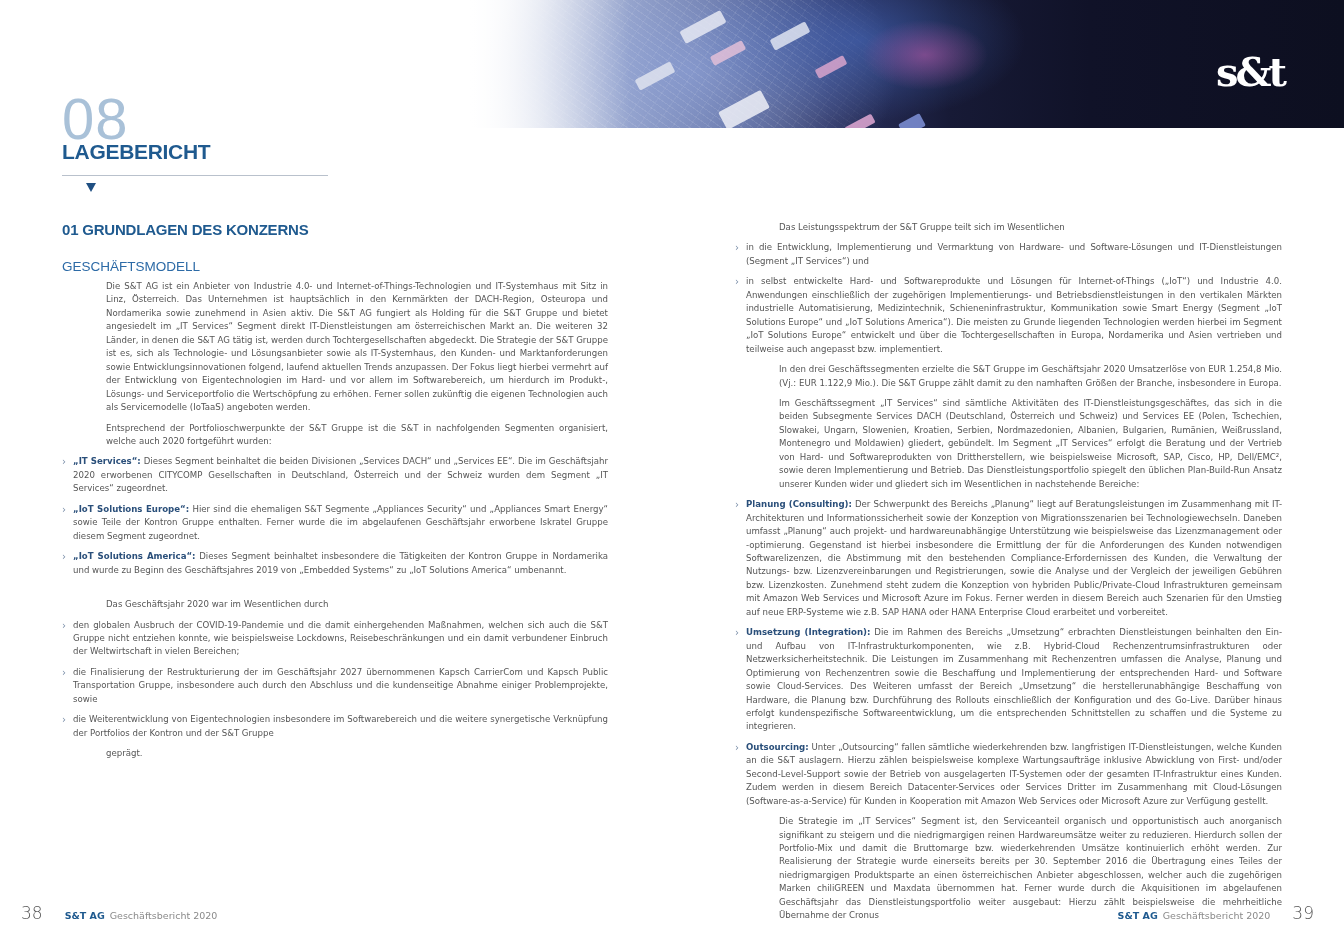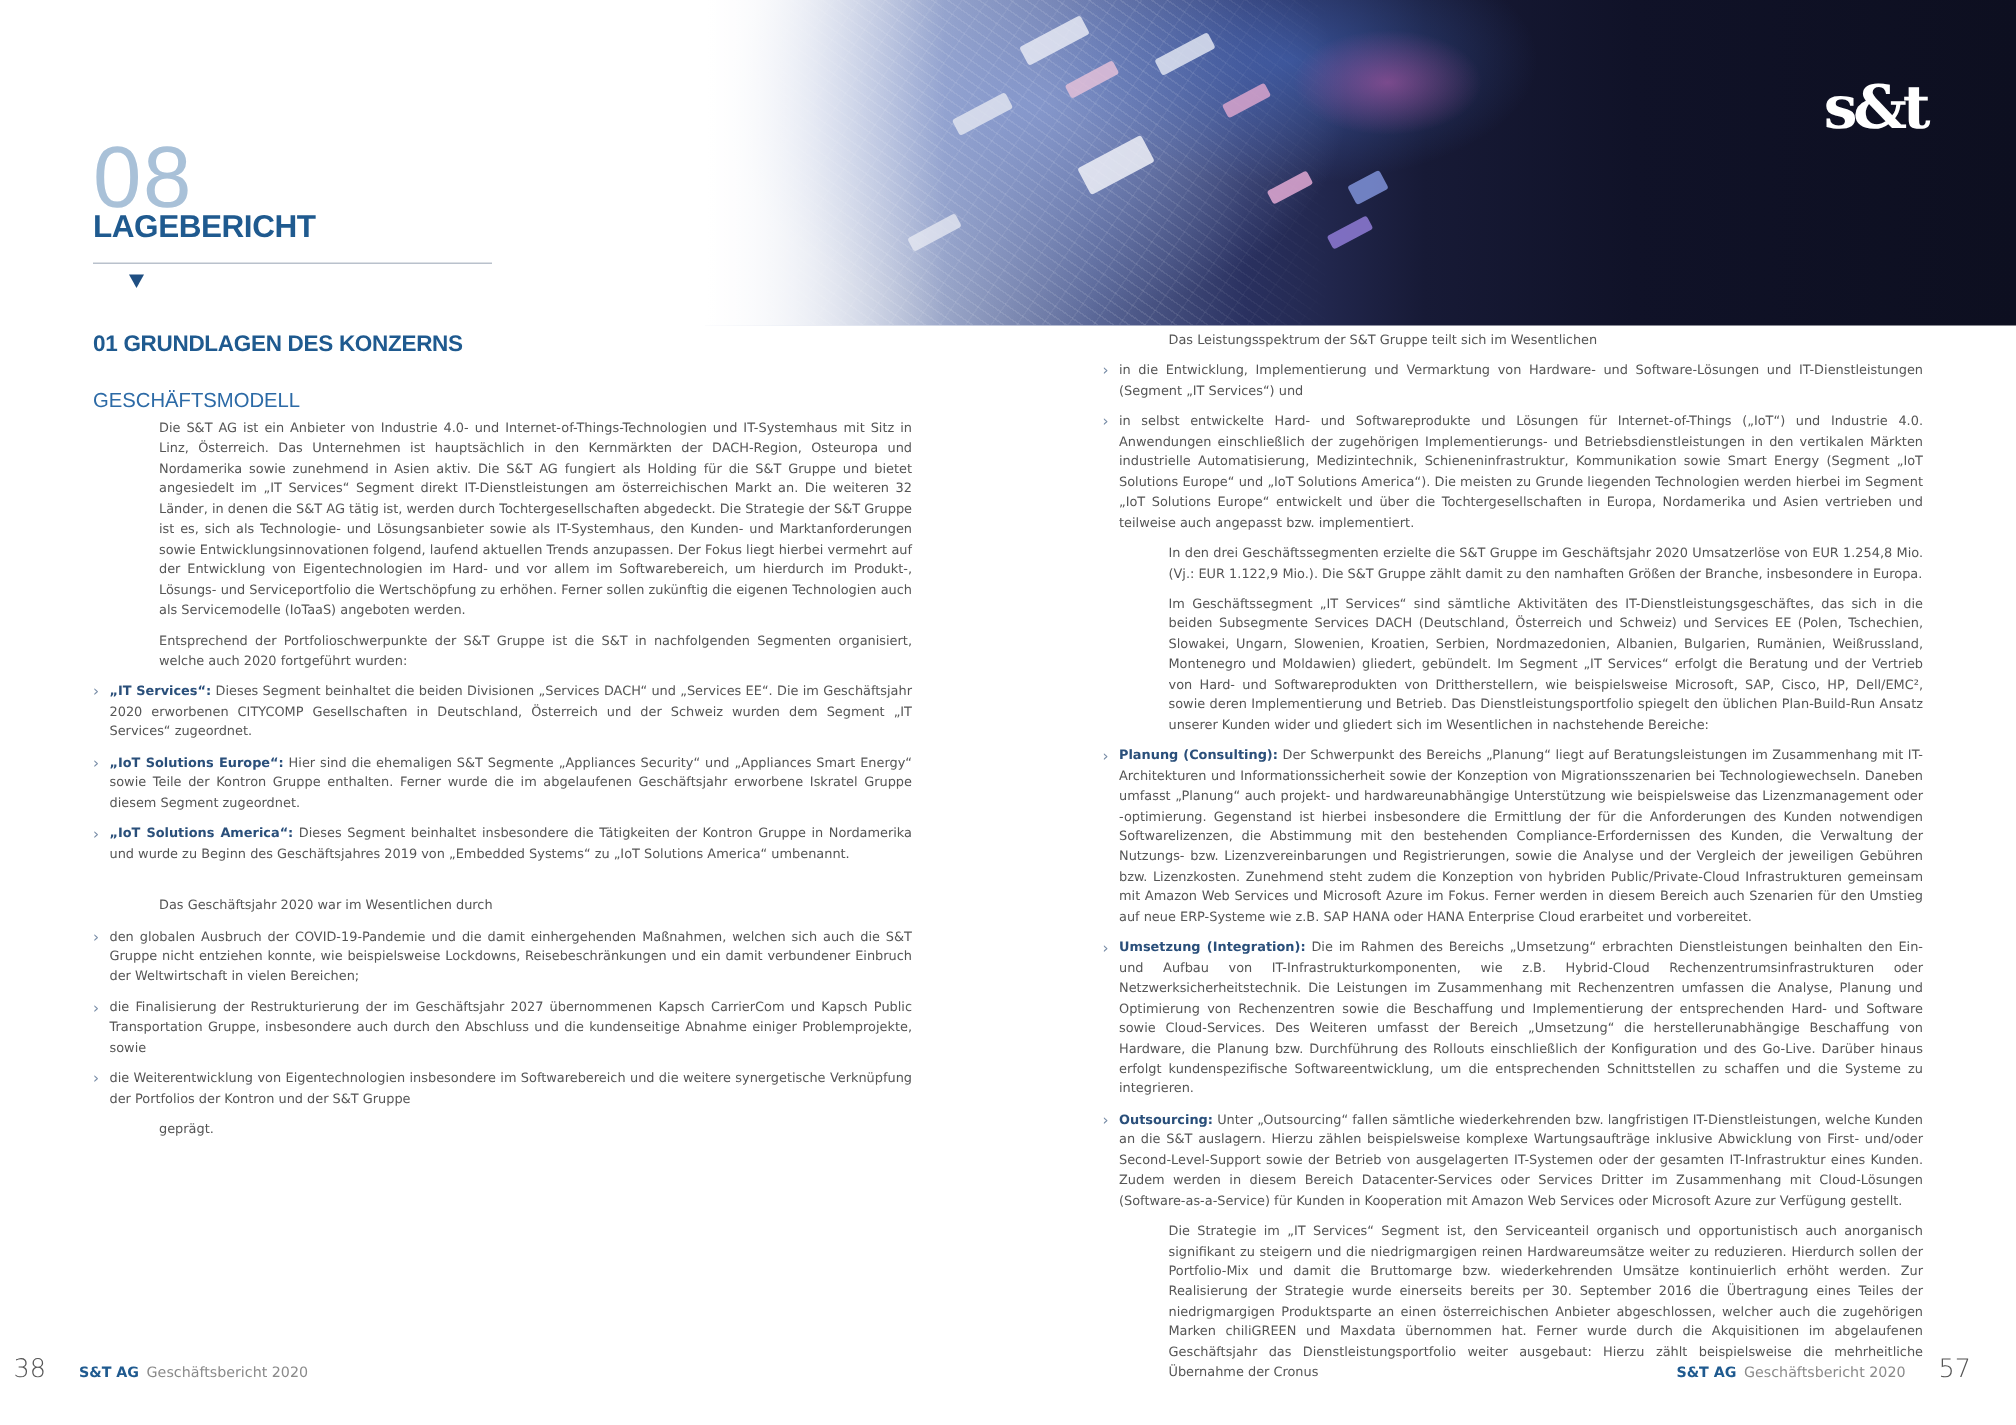--- a/index.html
+++ b/index.html
@@ -1,21 +1,21 @@
 <!DOCTYPE html>
 <html><head>
   <meta charset="utf-8">
   <style>
     * { margin: 0; padding: 0; box-sizing: border-box; }
     html, body { width: 1344px; height: 950px; overflow: hidden; background: #ffffff; }
     body { position: relative; font-family: "DejaVu Sans", "Liberation Sans", sans-serif; color: #4a4a4a; }
 
     
     .banner {
-      position: absolute; left: 470px; top: 0; width: 874px; height: 217px; overflow: hidden;
+      position: absolute; left: 470px; top: 0; width: 874px; height: 128px; overflow: hidden;
       background:
         radial-gradient(ellipse 90px 50px at 455px 55px, rgba(190,90,170,0.55), rgba(0,0,0,0) 70%),
         radial-gradient(ellipse 220px 110px at 390px 40px, rgba(70,110,200,0.55), rgba(0,0,0,0) 75%),
         radial-gradient(ellipse 260px 180px at 220px 70px, rgba(140,160,215,0.75), rgba(0,0,0,0) 80%),
         linear-gradient(90deg, #f6f7fb 0px, #d5dbea 60px, #9aa6c8 160px, #5a6797 260px, #2a3160 360px, #171a36 480px, #101228 620px, #0d0f20 874px);
     }
     .banner::before {
       content: ""; position: absolute; inset: 0;
       background:
         repeating-linear-gradient(35deg, rgba(255,255,255,0.10) 0 1px, rgba(255,255,255,0) 1px 6px),
@@ -64,21 +64,21 @@
     ul.blist li::before {
       content: "\203A"; position: absolute; left: 0; top: 0; color: #7a8ea8; font-size: 10px;
     }
     .b { font-weight: bold; color: #2a4f7a; }
     .spacer { height: 14px; }
 
     
     .footer { position: absolute; top: 903px; font-size: 9.5px; color: #8a8a8a; display: flex; align-items: baseline; }
     .footer .page-num { font-size: 17px; color: #555; font-weight: 300; }
     .footer .brand { color: #1f5a8f; font-weight: bold; margin-right: 5px; }
-    .footer-left { left: 9px; justify-content: flex-end; }
+    .footer-left { left: 21px; justify-content: flex-end; }
     .footer-left .page-num { margin-right: 22px; }
     .footer-right { right: 30px; }
     .footer-right .page-num { margin-left: 22px; }
   </style>
 </head>
 <body>
 
 <div class="banner">
   <div class="chip" style="left:210px;top:20px;width:46px;height:14px;background:#e6e9f3;"></div>
   <div class="chip" style="left:240px;top:48px;width:36px;height:10px;background:#e3bfd8;"></div>
@@ -135,14 +135,14 @@
 </div>
 
 <div class="footer footer-left">
   <span class="page-num">38</span>
   <span class="brand">S&amp;T AG</span>
   <span>Geschäftsbericht 2020</span>
 </div>
 <div class="footer footer-right">
   <span class="brand">S&amp;T AG</span>
   <span>Geschäftsbericht 2020</span>
-  <span class="page-num">57</span>
+  <span class="page-num">39</span>
 </div>
 
 </body></html>

